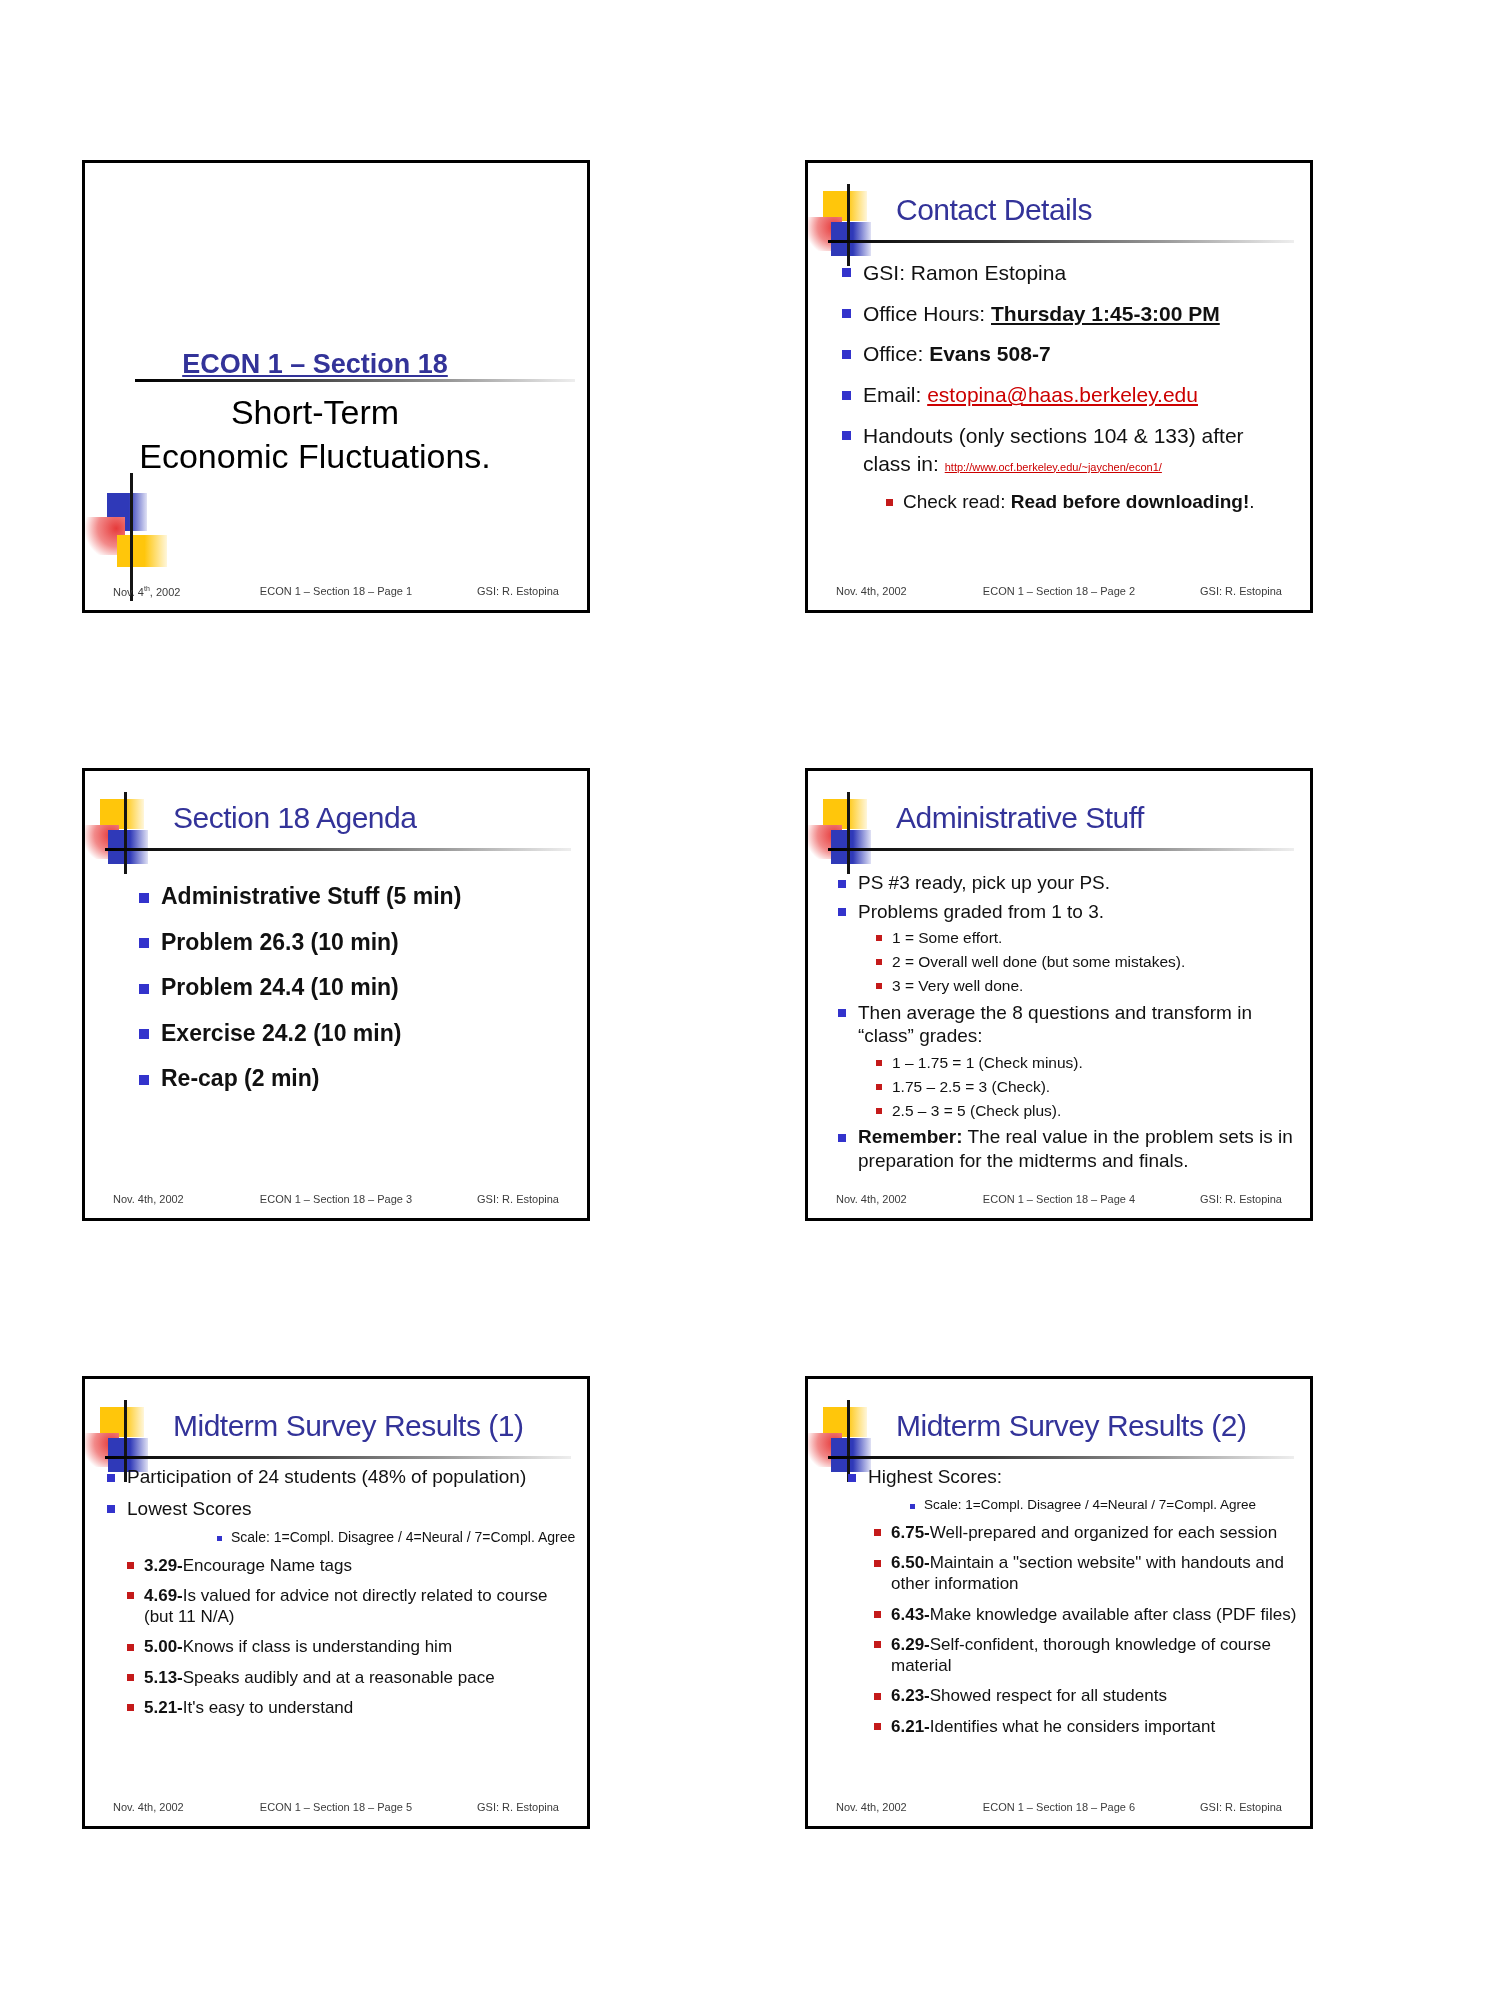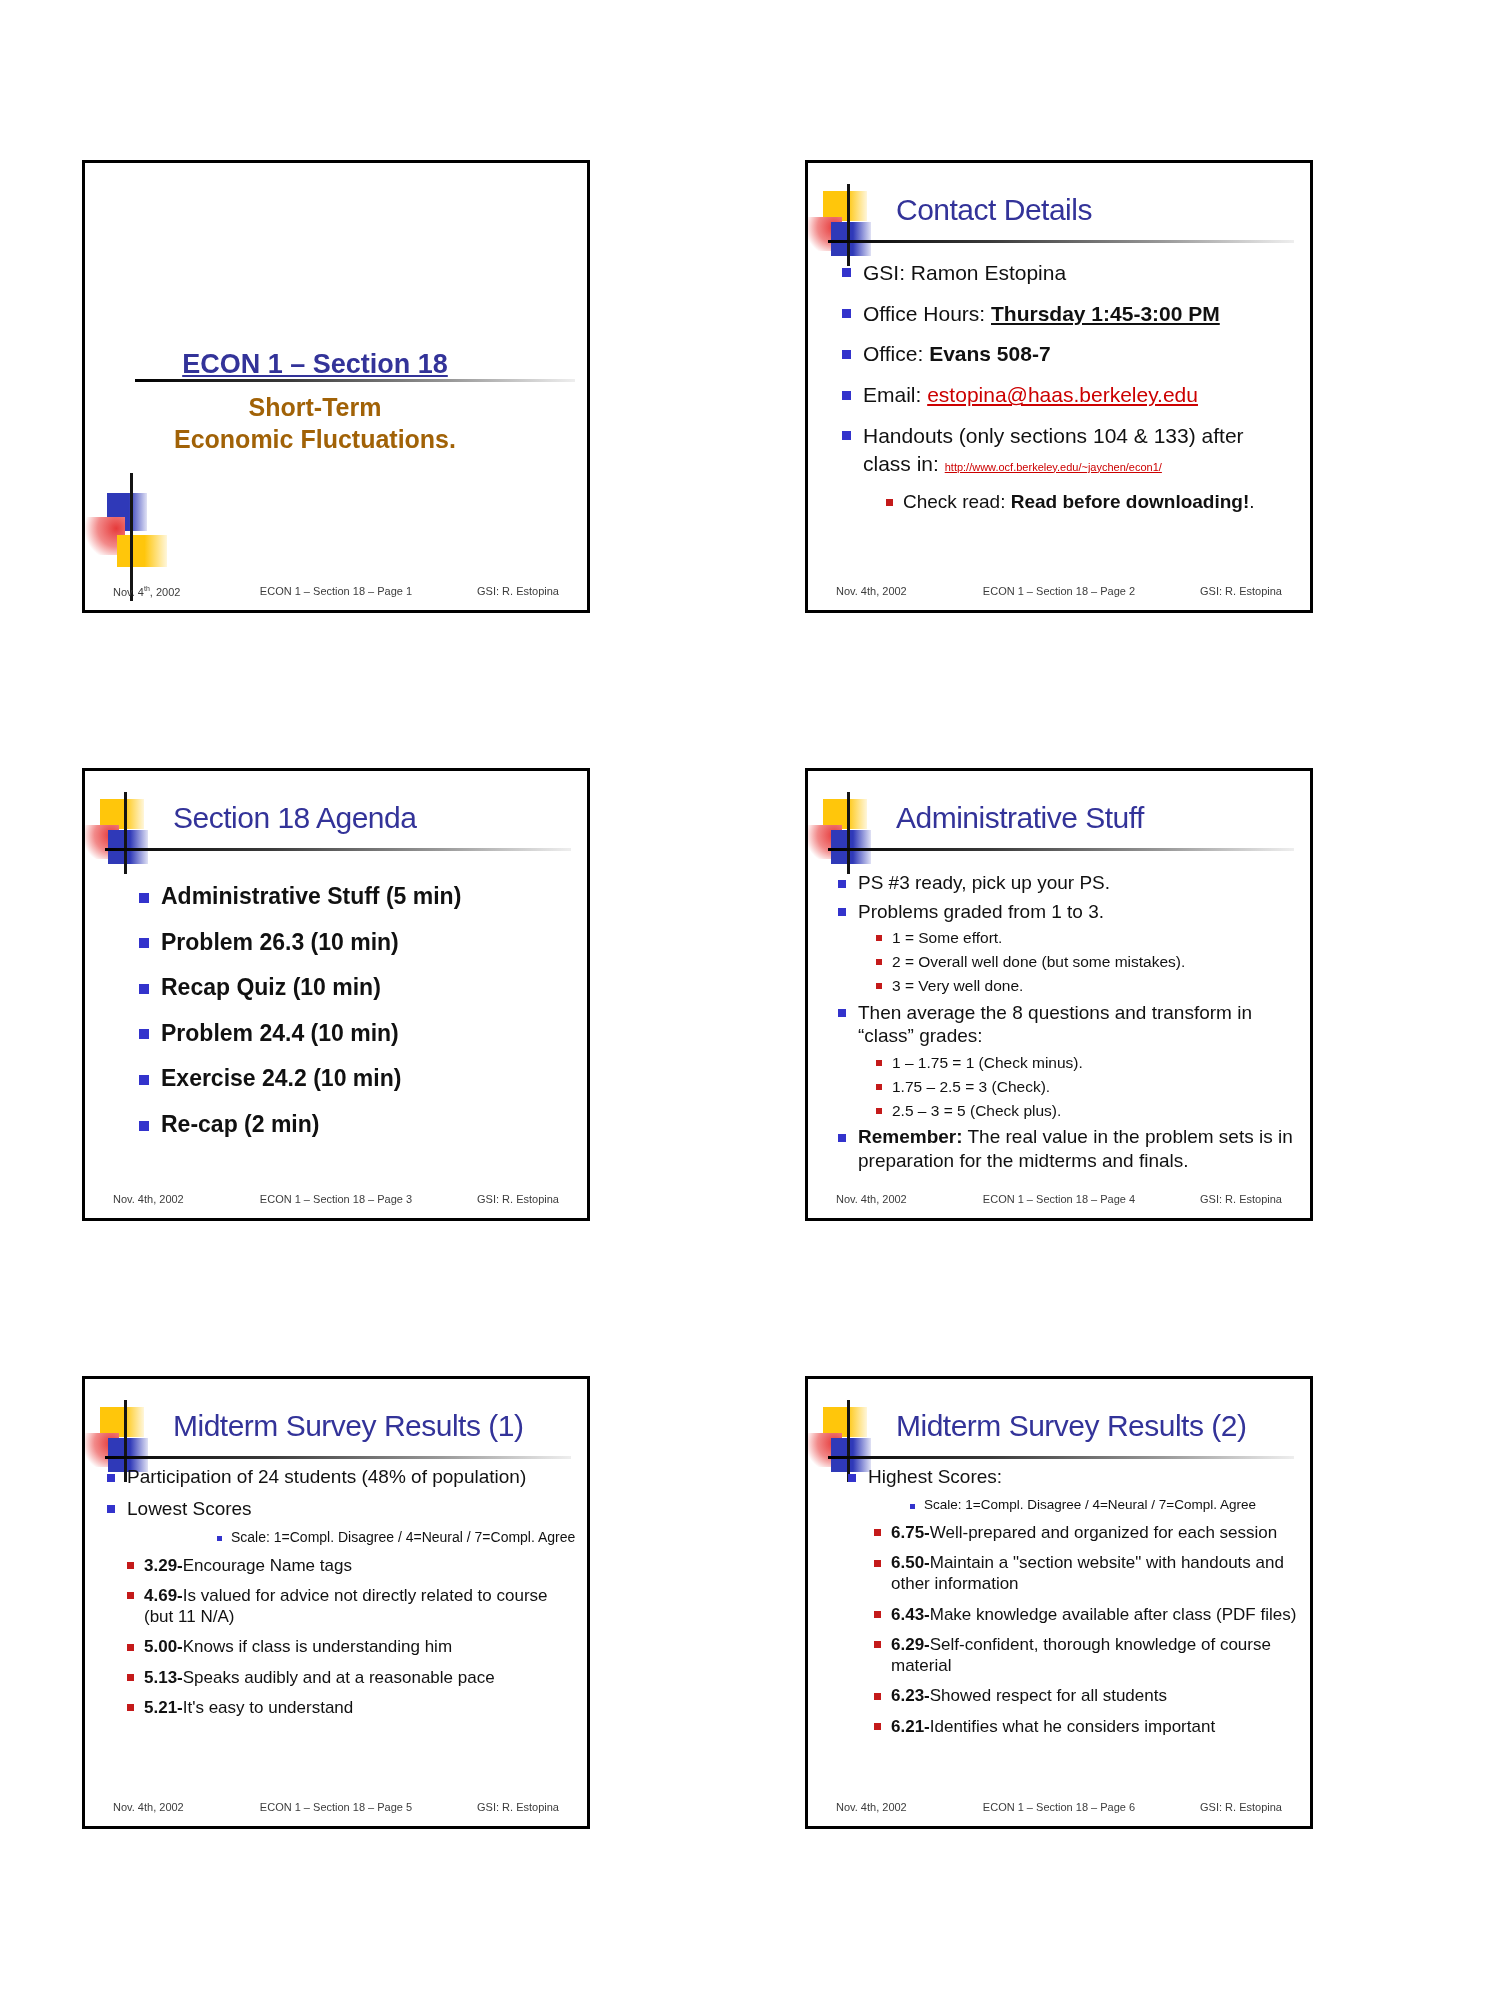--- a/index.html
+++ b/index.html
@@ -42,21 +42,21 @@
     background:linear-gradient(to right,#000 0%,#3a3a3a 35%,#999 72%,#ddd 94%,#eee 100%); }
   .slide-title { position:absolute; left:88px; top:30px; font-size:30px; font-weight:400;
     color:#333399; letter-spacing:-0.5px; white-space:nowrap; }
 
   
   .t-heading { position:absolute; top:186px; left:0; width:460px; text-align:center;
     font-size:27px; font-weight:bold; color:#333399; text-decoration:underline; }
   .t-rule { position:absolute; top:216px; left:50px; right:12px; height:3px;
     background:linear-gradient(to right,#000 0%,#3a3a3a 35%,#999 72%,#ddd 94%,#eee 100%); }
   .t-sub { position:absolute; top:228px; left:0; width:460px; text-align:center;
-    font-size:25px; font-weight:bold; color:#a16207; line-height:1.28; }
+    font-size:34px; font-weight:normal; color:#000000; line-height:1.28; }
 
   
   .body { position:absolute; }
   .row { display:flex; align-items:flex-start; }
   .sq { flex:none; display:inline-block; margin-right:12px; margin-top:0.45em; }
   .sq.b { width:9px; height:9px; background:#3333cc; }
   .sq.bs { width:5px; height:5px; background:#3333cc; margin-right:9px; margin-top:0.5em; }
   .sq.r { width:7px; height:7px; background:#c41a1a; margin-right:10px; }
   .link { color:#cc0000; text-decoration:underline; cursor:pointer; }
   .u { text-decoration:underline; }
@@ -182,24 +182,20 @@
     <div class="row l1">
         <span class="sq b"></span>
         <span class="txt">Administrative Stuff (5 min)</span>
       </div>
     <div class="row l1">
         <span class="sq b"></span>
         <span class="txt">Problem 26.3 (10 min)</span>
       </div>
     <div class="row l1">
         <span class="sq b"></span>
-        <span class="txt">Recap Quiz (10 min)</span>
-      </div>
-    <div class="row l1">
-        <span class="sq b"></span>
         <span class="txt">Problem 24.4 (10 min)</span>
       </div>
     <div class="row l1">
         <span class="sq b"></span>
         <span class="txt">Exercise 24.2 (10 min)</span>
       </div>
     <div class="row l1">
         <span class="sq b"></span>
         <span class="txt">Re-cap (2 min)</span>
       </div>

